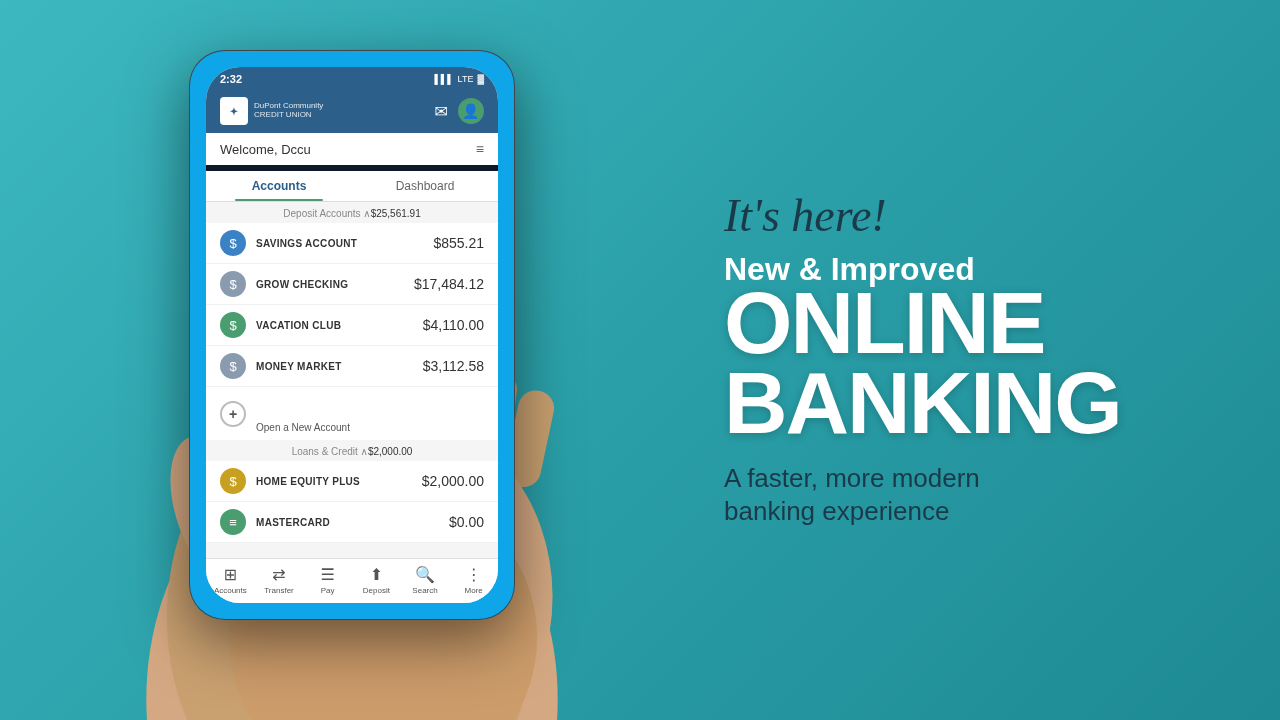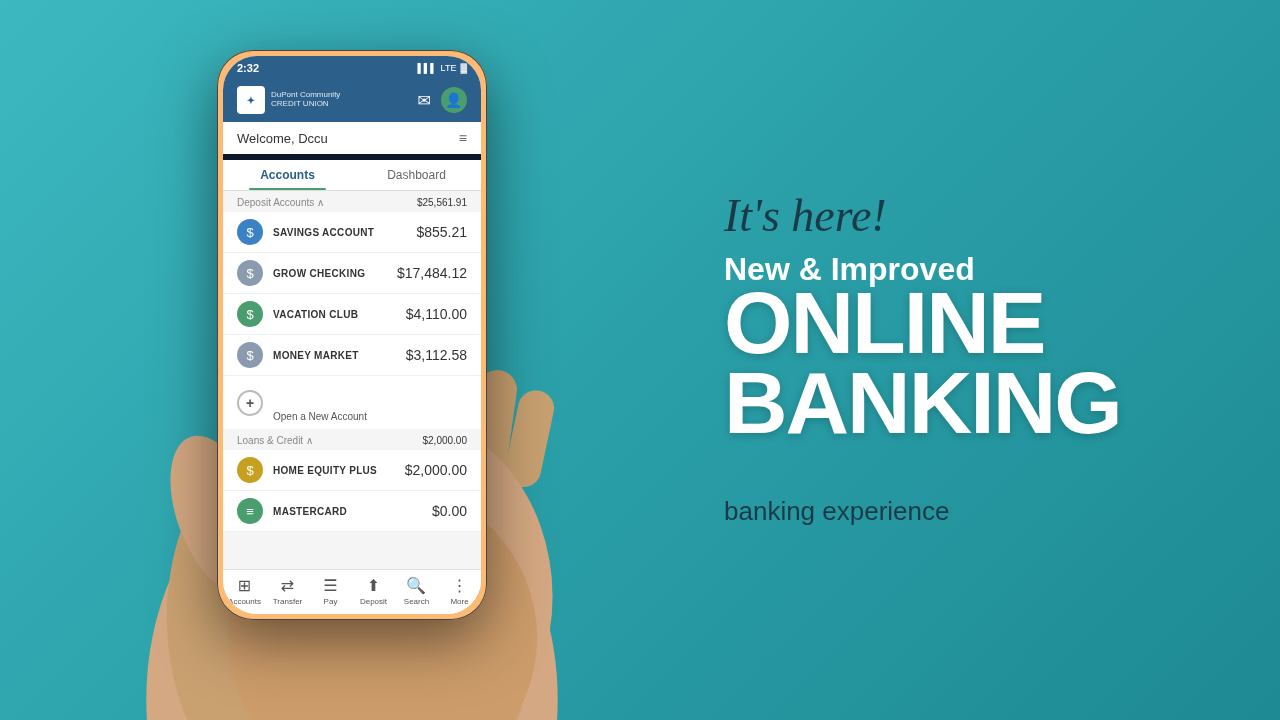--- a/index.html
+++ b/index.html
@@ -36,25 +36,25 @@
     
     .phone-wrapper {
       position: absolute;
       top: 50px;
       left: 50%;
       transform: translateX(-50%);
       z-index: 10;
     }
 
     .phone {
-      width: 270px;
+      width: 326px;
       height: 570px;
-      background: #fdba74;
+      background: #0ea5e9;
       border-radius: 36px;
-      padding: 6px;
+      padding: 17px;
       box-shadow: 0 20px 60px rgba(0,0,0,0.5), inset 0 0 0 1px #444;
       position: relative;
     }
 
     .phone-screen {
       width: 100%;
       height: 100%;
       background: #f5f5f5;
       border-radius: 34px;
       overflow: hidden;
@@ -204,21 +204,21 @@
       background: #f5f5f5;
       overflow: hidden;
       display: flex;
       flex-direction: column;
     }
 
     .section-header {
       background: #f5f5f5;
       padding: 6px 14px 4px;
       display: flex;
-      justify-content: space-between;
+      justify-content: center;
       align-items: center;
       flex-shrink: 0;
     }
 
     .section-label {
       font-size: 10px;
       color: #888;
     }
 
     .section-total {
@@ -511,16 +511,16 @@
     </div>
   </div>
 </div>
 
 <div class="right-section">
   <div class="tagline-cursive">It's here!</div>
   <div class="heading-new">New &amp; Improved</div>
   <div class="heading-online">ONLINE</div>
   <div class="heading-banking">BANKING</div>
   <div class="subtext">
-    <br>
+    <span>A faster, more modern</span><br>
     <span>banking experience</span>
   </div>
 </div>
 
 </body></html>

